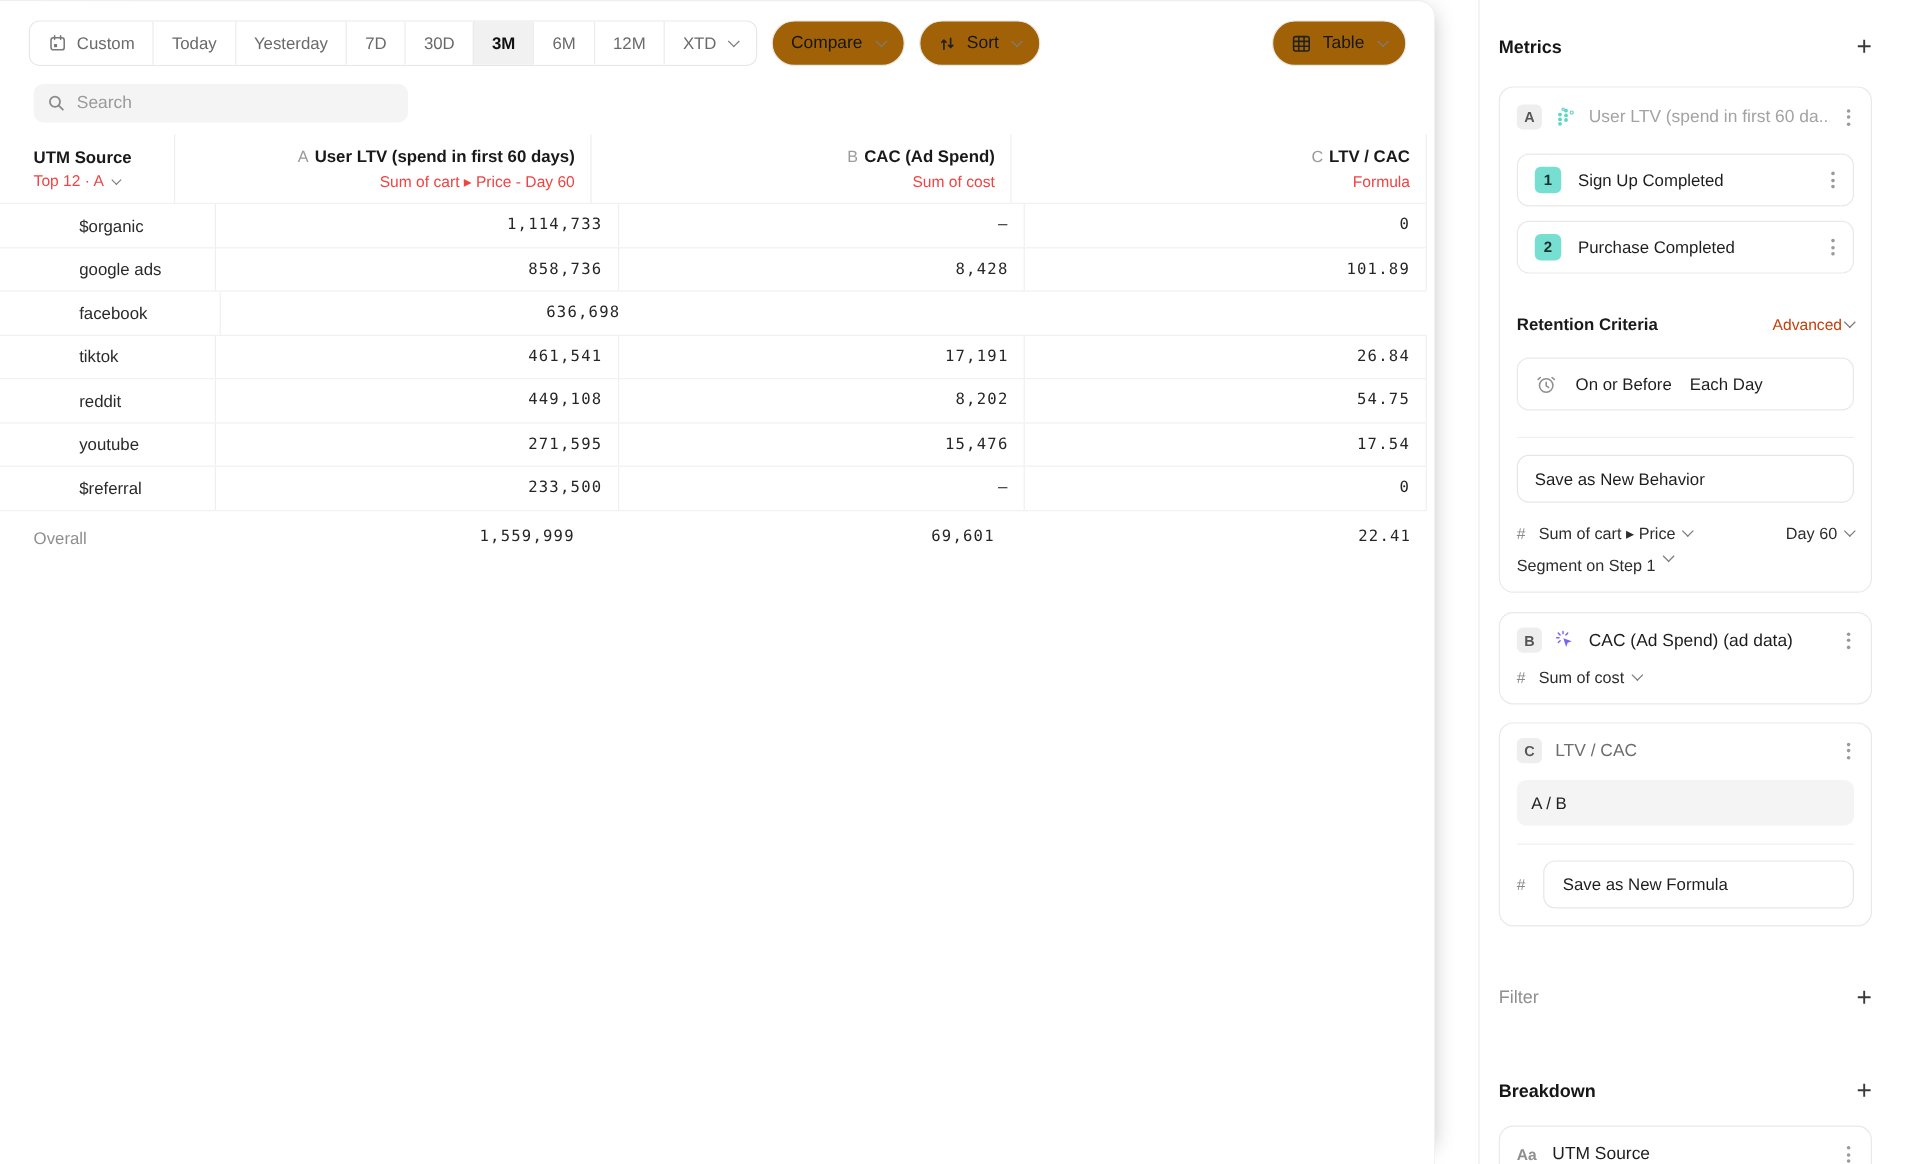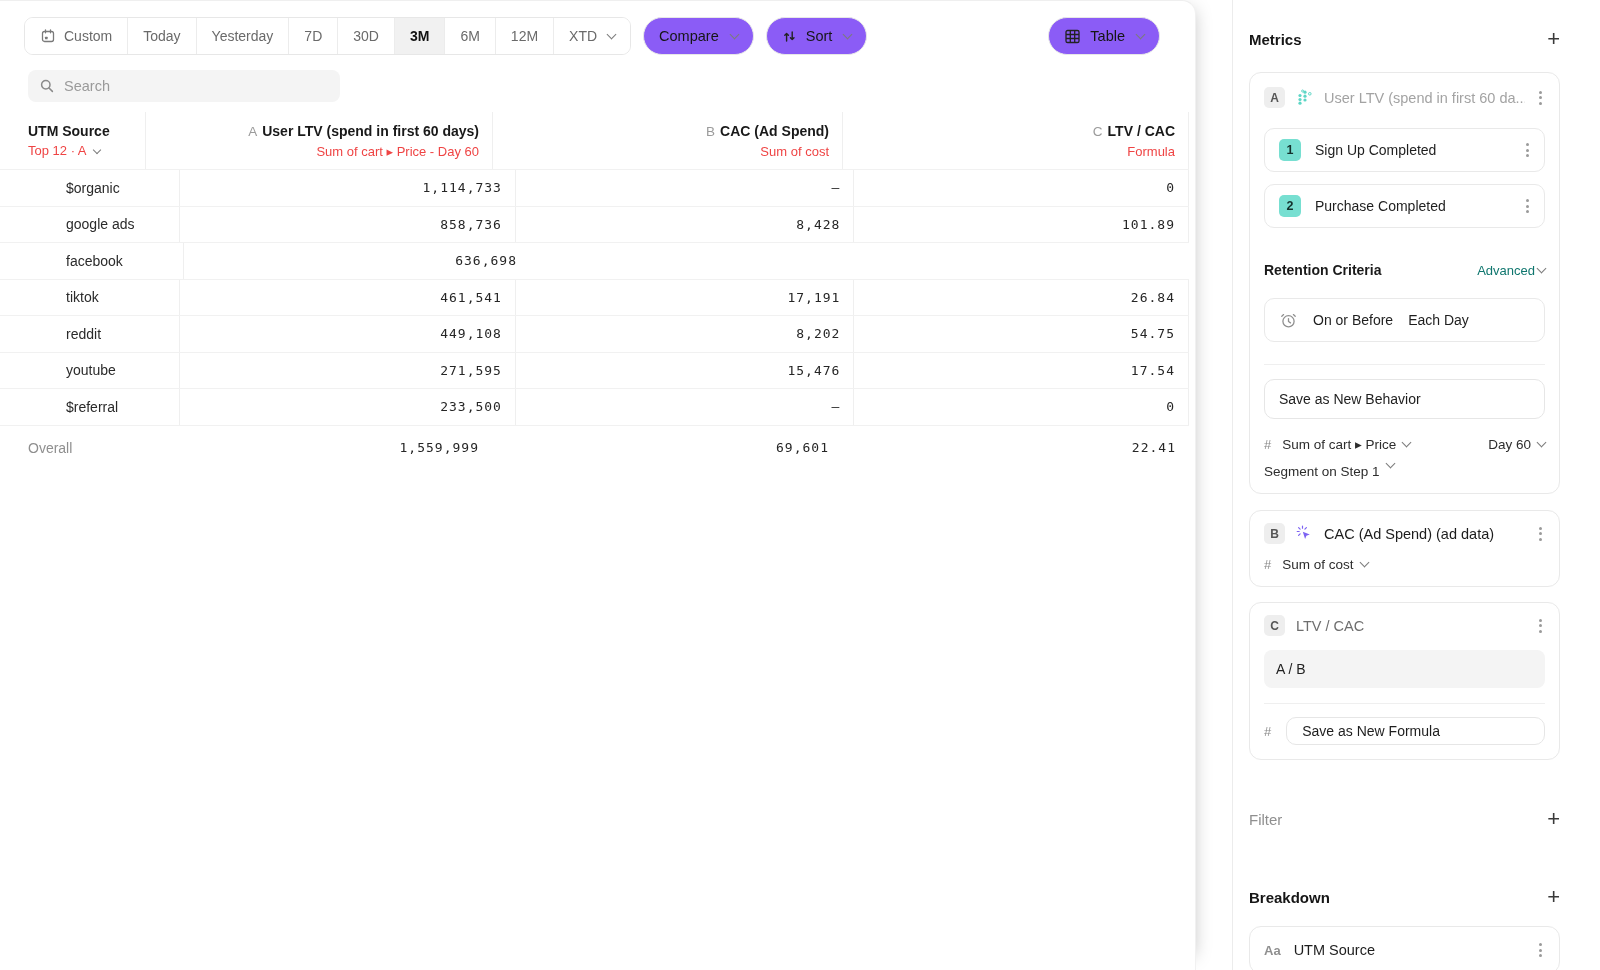--- a/index.html
+++ b/index.html
@@ -4,28 +4,28 @@
 <style>
   * { box-sizing: border-box; margin: 0; padding: 0; }
   html,body { width:1600px; height:970px; background:#fff; overflow:hidden; }
   body { font-family:"Liberation Sans",sans-serif; color:#1f1f1f; position:relative; }
 
   
   .main { position:absolute; left:0; top:0; width:1196px; height:970px; background:#fff;
           border-top:1px solid #efefef; border-right:1px solid #f1f1f1;
           border-radius:0 14px 0 0; box-shadow:10px -2px 18px -12px rgba(0,0,0,.25); }
 
-  .toolbar { display:flex; align-items:center; gap:12px; padding:16px 35px 0 24px; }
+  .toolbar { display:flex; align-items:center; gap:12px; padding:16px 23px 0 24px; }
   .seg-group { display:inline-flex; border:1px solid #e7e7e7; border-radius:9px; overflow:hidden; height:38px; background:#fff; }
   .seg { display:flex; align-items:center; gap:8px; padding:0 15px; font-size:14px; color:#6a6a6a;
          background:#fff; border:none; border-left:1px solid #ececec; cursor:pointer; font-family:inherit; }
   .seg:first-child { border-left:none; }
   .seg.selected { background:#f1f1f1; color:#121212; font-weight:700; }
   .btn { display:flex; align-items:center; gap:9px; height:38px; padding:0 15px; border:1px solid #e7e7e7;
-         border-radius:19px; background:#8b5cf6; font-size:14.5px; font-weight:500; color:#161616; cursor:pointer; font-family:inherit; }
+         border-radius:19px; background:#a16207; font-size:14.5px; font-weight:500; color:#161616; cursor:pointer; font-family:inherit; }
   .spacer { flex:1; }
   .chev { width:7px; height:7px; border-right:1.6px solid #7c7c7c; border-bottom:1.6px solid #7c7c7c;
           transform:rotate(45deg); display:inline-block; margin-top:-4px; margin-left:3px; flex:none; }
 
   .search-wrap { margin:15px 0 0 28px; width:312px; height:32px; background:#f4f4f4; border-radius:8px;
                  display:flex; align-items:center; gap:9px; padding:0 11px; }
   .search-wrap input { flex:1; border:none; background:transparent; outline:none; font-family:inherit; font-size:14.5px; color:#333; }
   ::placeholder { color:#9a9a9a; }
 
   
@@ -74,40 +74,40 @@
 
   .step { border:1px solid #e9e9e9; border-radius:10px; height:44px; display:flex; align-items:center;
           gap:14px; padding:0 12px 0 14px; margin-top:12px; cursor:pointer; }
   .step.first { margin-top:20px; }
   .num-badge { width:22px; height:22px; flex:none; border-radius:5px; background:#77dfd1; color:#14312c;
                font-size:12.5px; font-weight:700; display:flex; align-items:center; justify-content:center; }
   .step-label { flex:1; font-size:14px; font-weight:500; color:#1e1e1e; }
 
   .ret-head { display:flex; align-items:center; justify-content:space-between; margin-top:34px; }
   .ret-title { font-size:14px; font-weight:700; color:#1a1a1a; }
-  .adv { color:#0f766e; font-size:13px; display:flex; align-items:center; cursor:pointer; }
+  .adv { color:#c2410c; font-size:13px; display:flex; align-items:center; cursor:pointer; }
   .ret-box { border:1px solid #e9e9e9; border-radius:10px; height:44px; display:flex; align-items:center;
              gap:15px; padding:0 14px; margin-top:20px; cursor:pointer; }
   .ret-lbl { font-size:14px; font-weight:500; color:#1e1e1e; }
   .divider { height:1px; background:#efefef; margin-top:22px; }
   .save-btn { width:100%; border:1px solid #e6e6e6; border-radius:10px; height:40px; display:flex;
               align-items:center; padding:0 14px; font-size:14px; font-weight:500; color:#1e1e1e;
               background:#fff; margin-top:14px; cursor:pointer; font-family:inherit; }
   .prop-row { display:flex; align-items:center; margin-top:17px; font-size:13.5px; font-weight:500; color:#2d2d2d; }
   .hash { color:#8a8a8a; font-size:13px; font-weight:400; margin-right:11px; }
   .right { margin-left:auto; display:flex; align-items:center; font-size:13.5px; font-weight:500; color:#2d2d2d; }
   .seg-on { margin-top:12px; display:flex; align-items:flex-start; font-size:13.5px; font-weight:500; color:#2d2d2d; }
 
   .card.metric-b { margin-top:16px; padding:12px 14px 14px; }
   .card.metric-b .prop-row { margin-top:13px; }
   .card.metric-c { margin-top:15px; padding:12px 14px 14px; }
   .formula-input { background:#f4f4f4; border-radius:8px; height:38px; display:flex; align-items:center;
                    padding:0 12px; font-size:14px; color:#222; margin-top:14px; cursor:text; }
   .formula-row { display:flex; align-items:center; gap:13px; margin-top:13px; }
-  .save-formula-btn { flex:1; border:1px solid #e6e6e6; border-radius:10px; height:28px; display:flex;
+  .save-formula-btn { flex:1; border:1px solid #e6e6e6; border-radius:10px; height:40px; display:flex;
                       align-items:center; padding:0 15px; font-size:14px; font-weight:500; color:#1e1e1e;
                       background:#fff; cursor:pointer; font-family:inherit; }
   .sb-head.filter { margin-top:48px; }
   .sb-head.breakdown { margin-top:56px; }
   .bd-card { border:1px solid #e9e9e9; border-radius:12px; height:48px; display:flex; align-items:center;
              gap:13px; padding:0 14px; margin-top:18px; }
   .aa { color:#8f8f8f; font-size:13px; font-weight:600; flex:none; }
   .bd-label { flex:1; font-size:14.5px; font-weight:500; color:#1d1d1d; }
   svg { flex:none; display:block; }
 </style>

